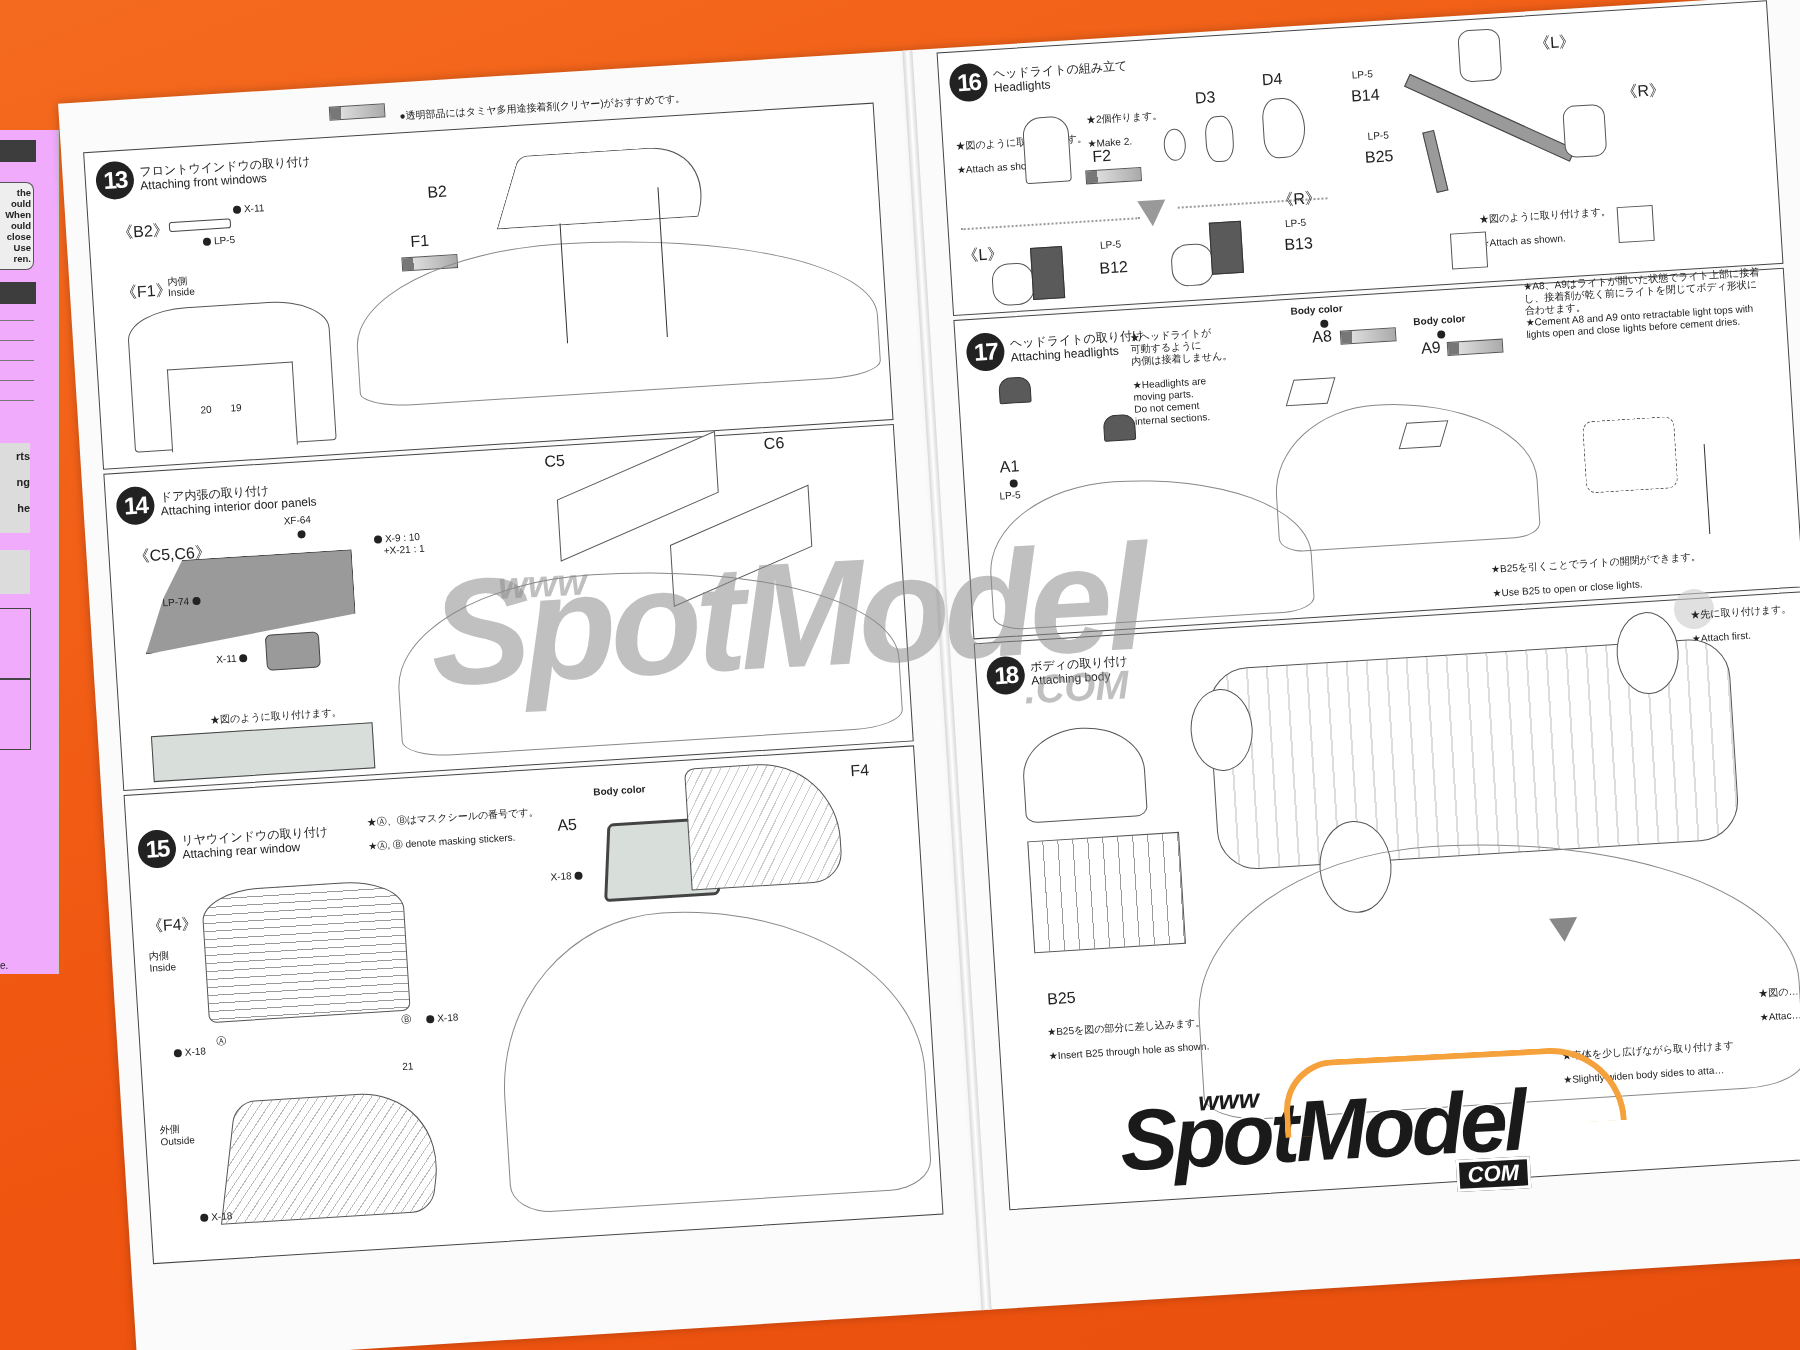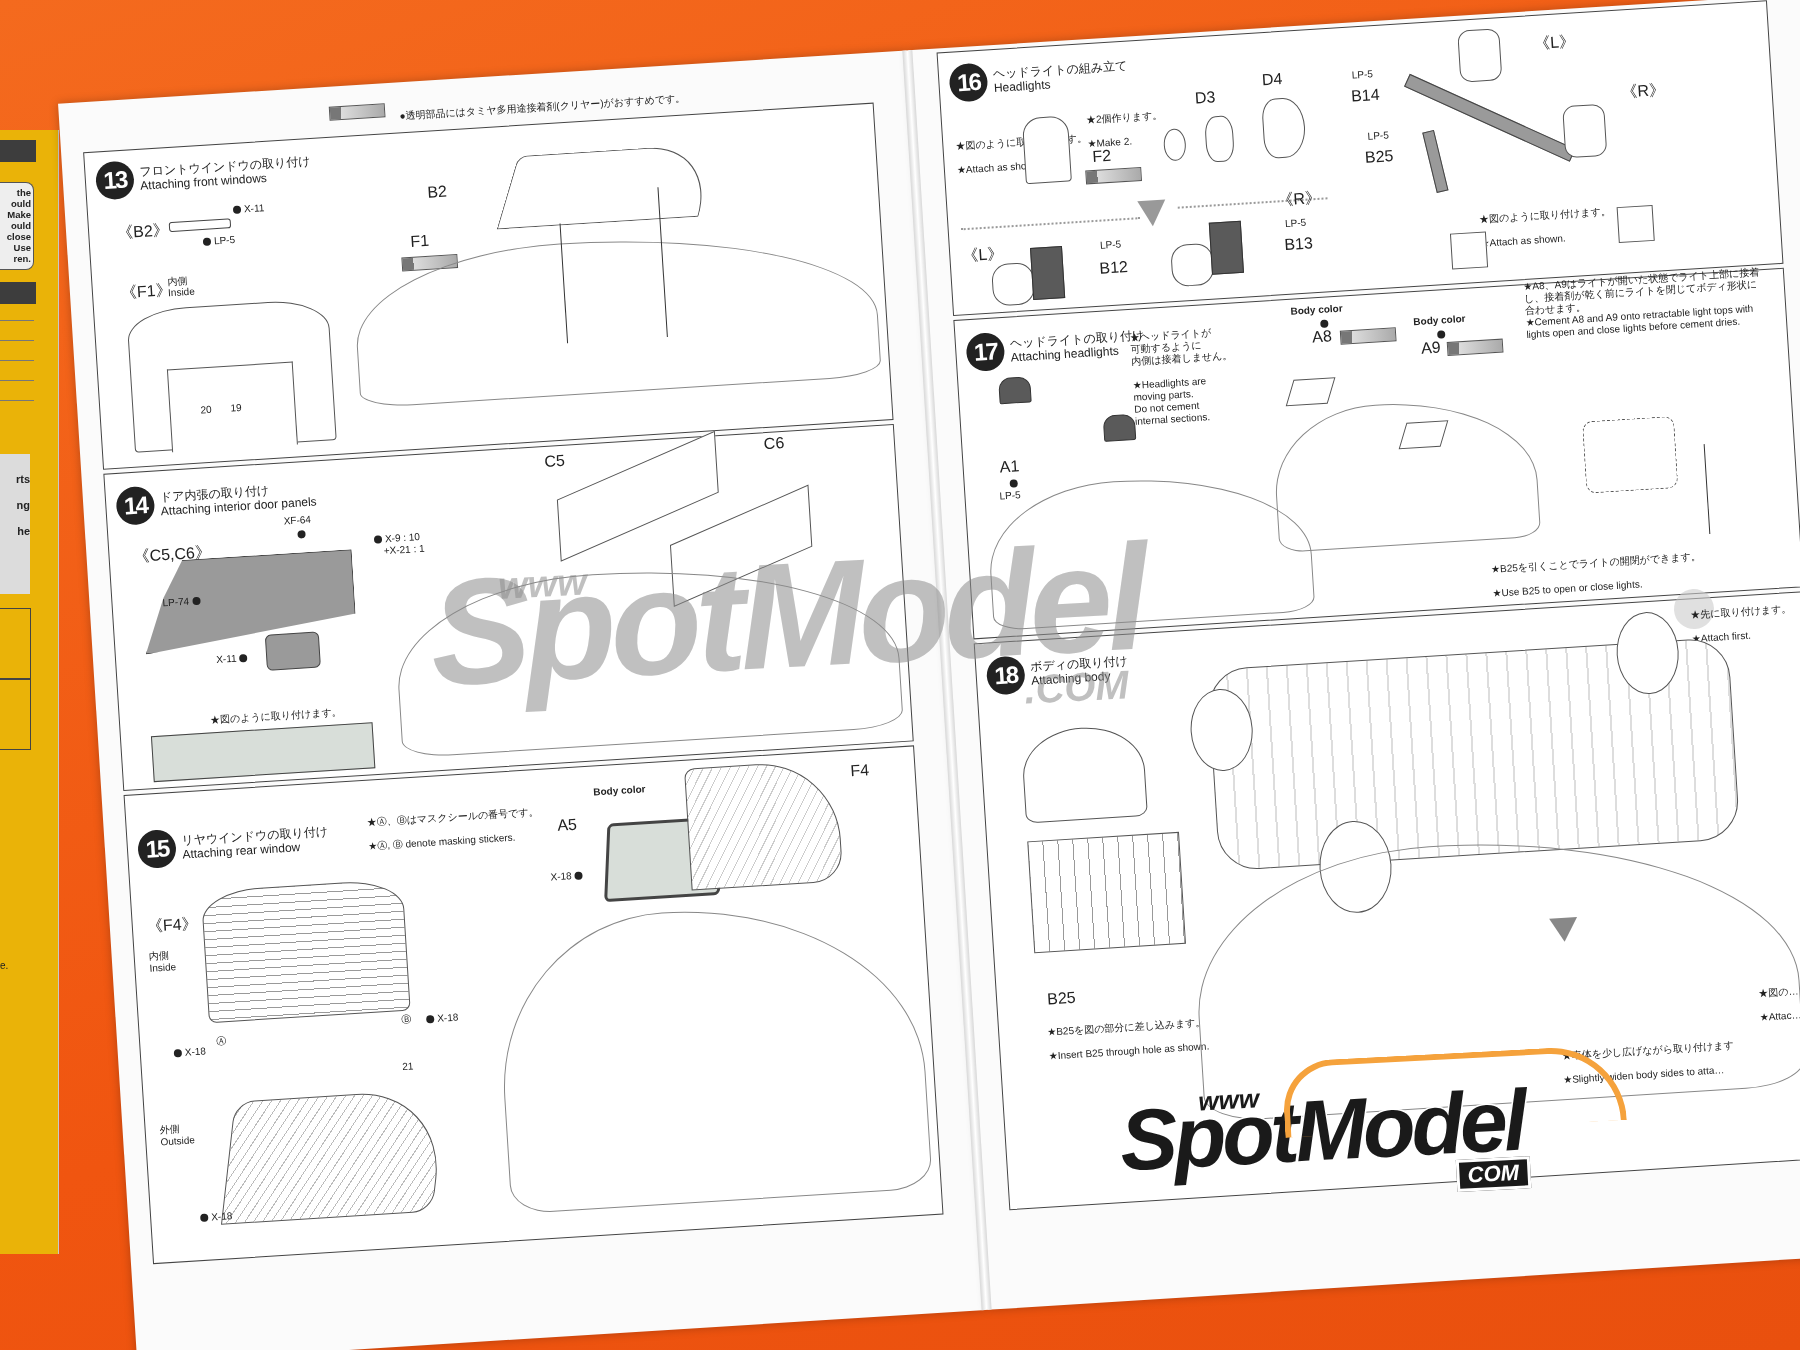--- a/index.html
+++ b/index.html
@@ -1,19 +1,19 @@
 <!DOCTYPE html>
 <html><head>
 <meta charset="utf-8">
 <style>
   html,body{margin:0;padding:0;}
   body{width:1800px;height:1350px;overflow:hidden;background:#f25a14;font-family:"Liberation Sans",sans-serif;position:relative;}
   .bg-gradient{position:absolute;inset:0;background:linear-gradient(160deg,#f46a1e 0%,#f05510 60%,#e9500e 100%);}
   
-  .prev-page{position:absolute;left:0;top:130px;width:58px;height:1124px;background:#eab308;border-right:1px solid #c9c9c9;overflow:hidden;}
+  .prev-page{position:absolute;left:0;top:130px;width:58px;height:844px;background:#f0abfc;border-right:1px solid #c9c9c9;overflow:hidden;}
   .prev-page .bar{position:absolute;left:0;width:36px;height:22px;background:#3d3d3d;}
   .prev-page .box{position:absolute;left:0;top:52px;width:34px;height:88px;border:1px solid #555;border-left:none;border-radius:0 8px 8px 0;background:#eee;font-size:9.5px;font-weight:bold;text-align:right;line-height:11px;padding-right:2px;box-sizing:border-box;padding-top:4px;color:#222;}
   .prev-page .line{position:absolute;left:0;width:34px;height:1px;background:#777;}
   .prev-page .grey{position:absolute;left:0;width:30px;background:#dcdcdc;font-size:11px;font-weight:bold;text-align:right;color:#222;}
   .prev-page .outline{position:absolute;left:0;width:30px;border:1px solid #444;border-left:none;}
   
   .booklet{position:absolute;left:52px;top:8px;width:1760px;height:1360px;transform:rotate(-3.6deg);transform-origin:0 0;}
   .page{position:absolute;background:#fbfbfb;box-shadow:0 0 10px rgba(0,0,0,.25);}
   .page.left{left:0;top:96px;width:850px;height:1262px;}
   .page.right{left:852px;top:96px;width:900px;height:1262px;}
@@ -52,33 +52,33 @@
 </head>
 <body>
 
 <div class="bg-gradient"></div>
 
 <div class="prev-page">
   <div class="bar" style="top:10px"></div>
   <div class="box">
     <div>the</div>
     <div>ould</div>
-    <div>Make</div>
+    <div>When</div>
     <div>ould</div>
     <div>close</div>
     <div>Use</div>
     <div>ren.</div>
   </div>
   <div class="bar" style="top:152px"></div>
   <div class="line" style="top:190px"></div>
   <div class="line" style="top:210px"></div>
   <div class="line" style="top:230px"></div>
   <div class="line" style="top:250px"></div>
   <div class="line" style="top:270px"></div>
-  <div class="grey" style="top:324px;height:90px;padding-top:12px;line-height:26px">
+  <div class="grey" style="top:313px;height:90px;padding-top:0;line-height:26px">
     <div>rts</div>
     <div>ng</div>
     <div>he</div>
   </div>
   <div class="grey" style="top:420px;height:44px"></div>
   <div class="outline" style="top:478px;height:70px"></div>
   <div class="outline" style="top:548px;height:70px"></div>
   <div class="lbl small" style="left:0;top:830px">e.</div>
 </div>
 

